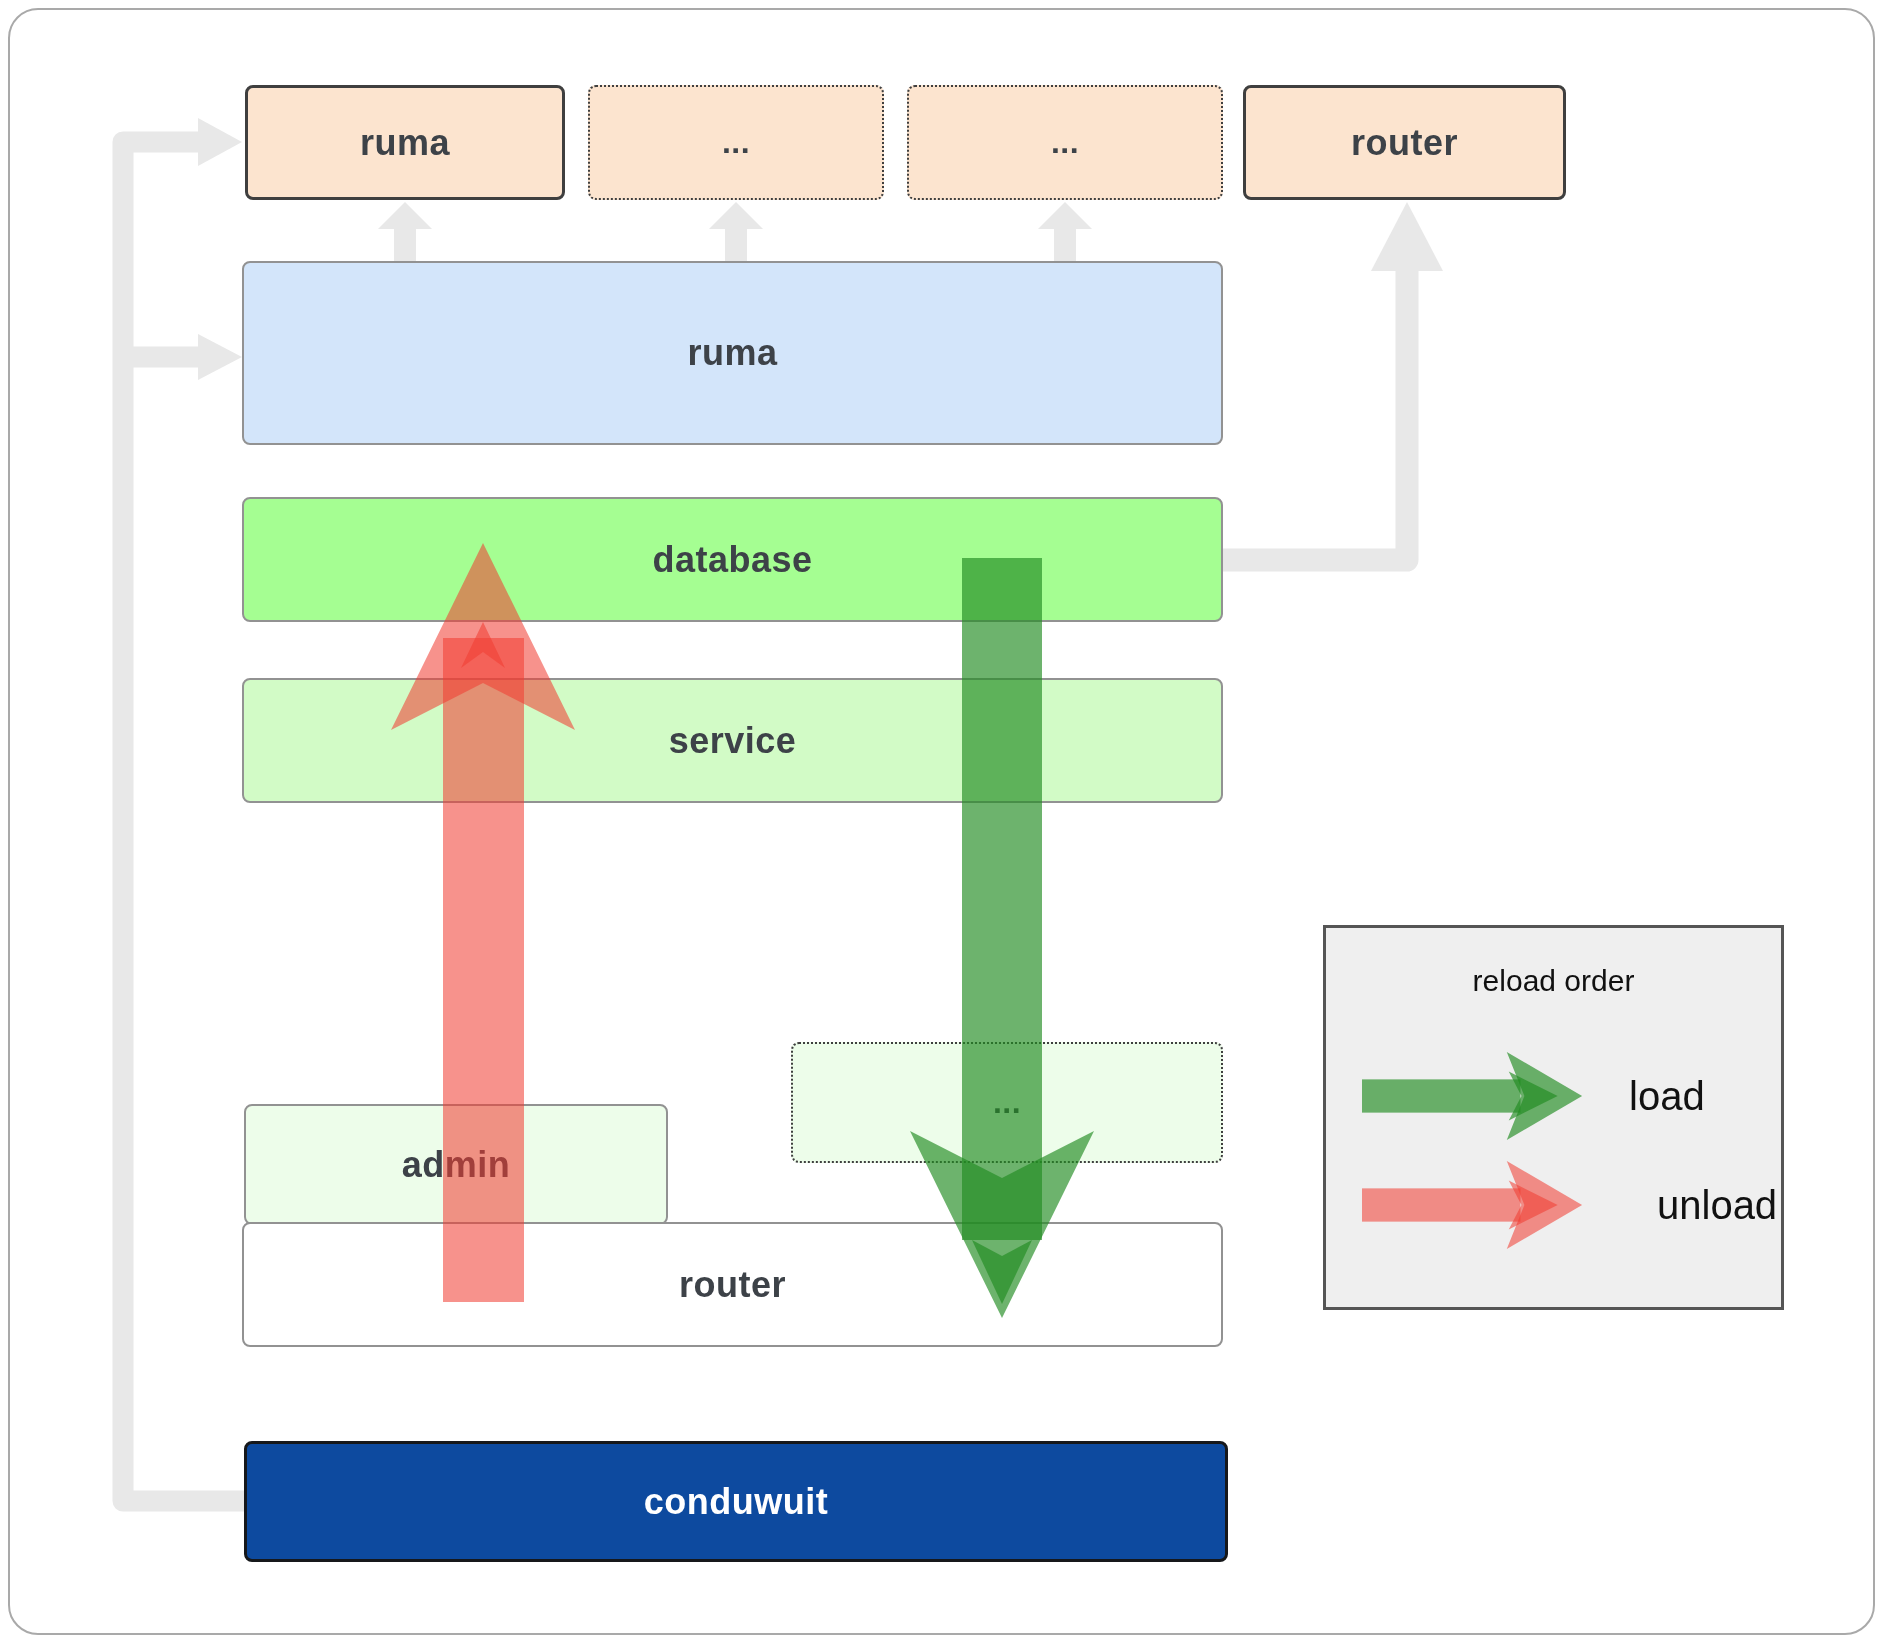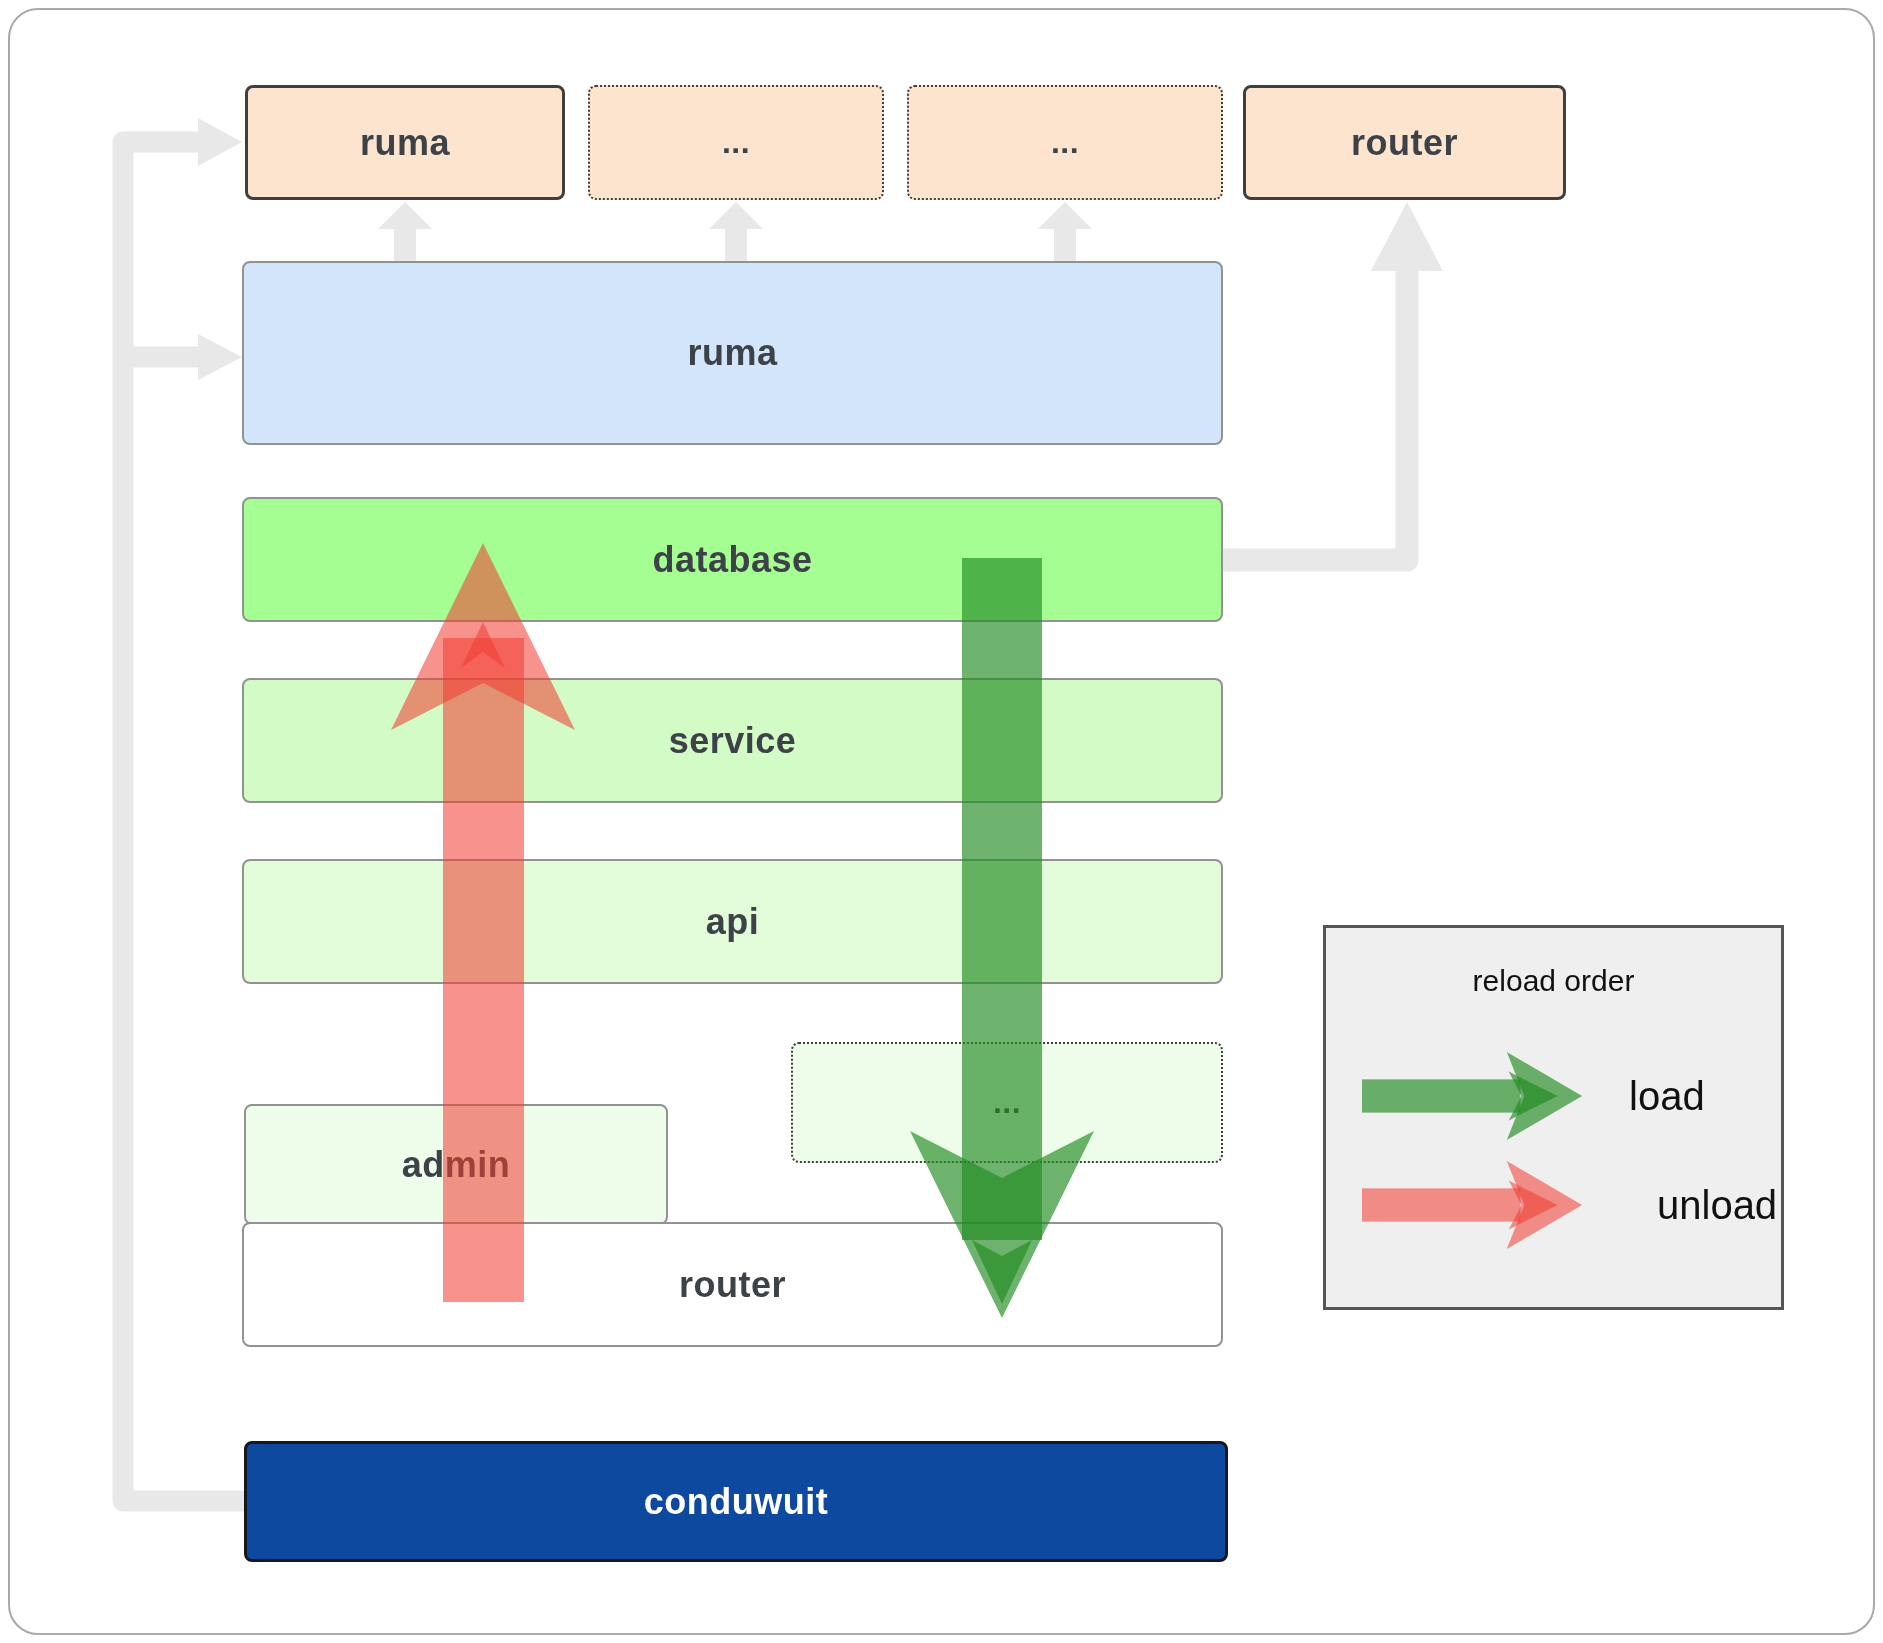--- a/index.html
+++ b/index.html
@@ -108,23 +108,20 @@
   </div>
   <div class="node n-core b-soft">
     <span>ruma</span>
   </div>
   <div class="node n-database b-soft">
     <span>database</span>
   </div>
   <div class="node n-service b-soft">
     <span>service</span>
   </div>
-  <div class="node n-api b-soft">
-    <span>api</span>
-  </div>
   <div class="node n-admin b-soft">
     <span>admin</span>
   </div>
   <div class="node n-dots3 b-dot">
     <span class="dots-label">...</span>
   </div>
   <div class="node n-router b-soft">
     <span>router</span>
   </div>
   <div class="node n-conduwuit">

